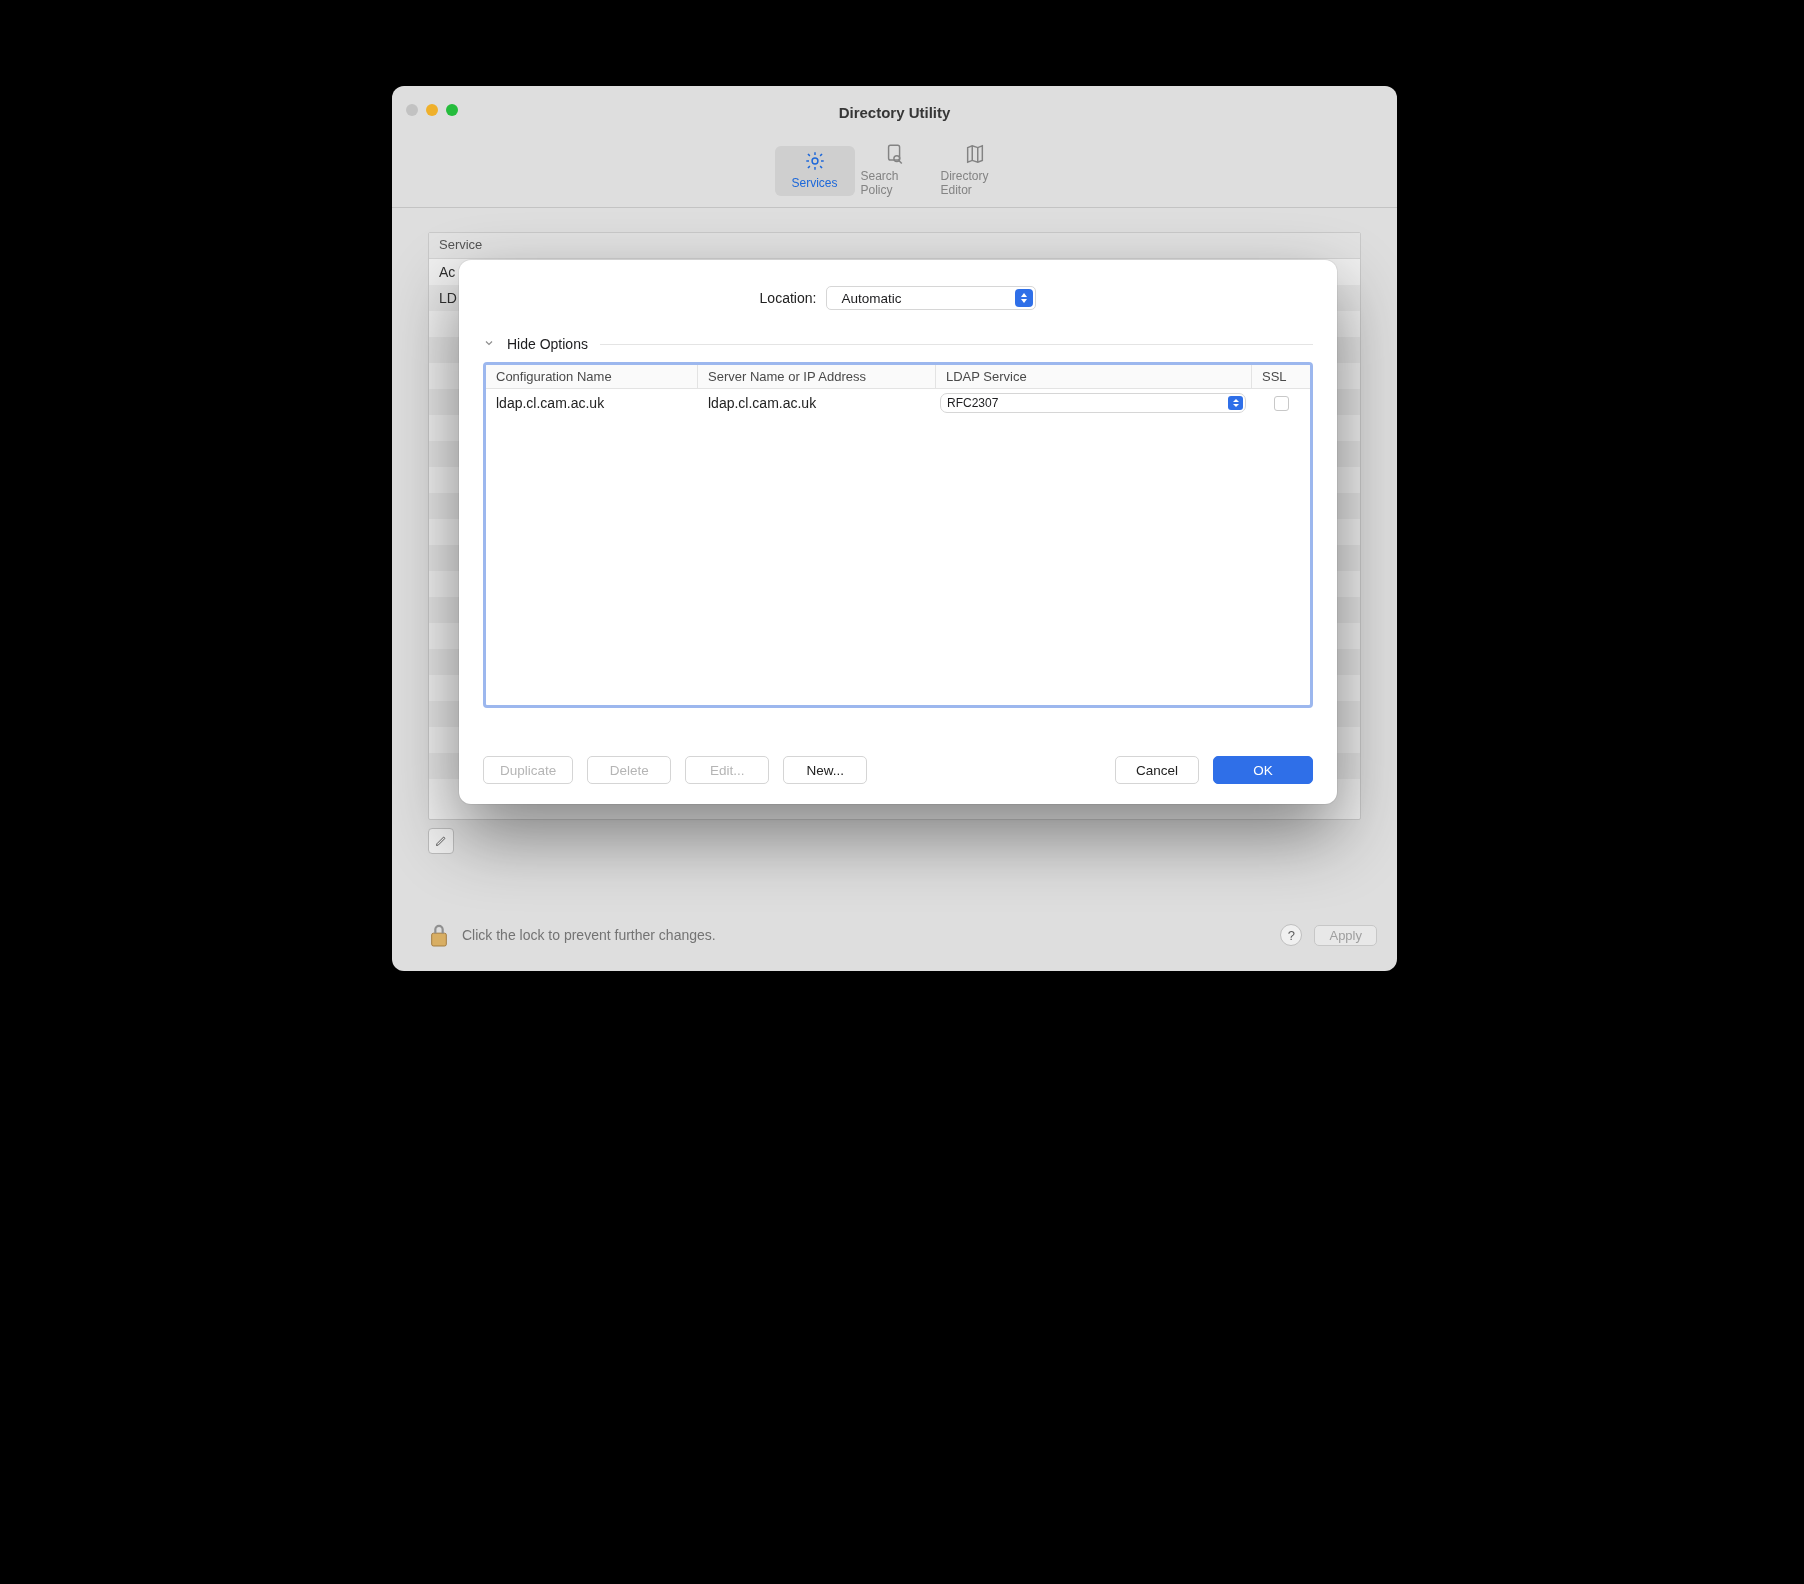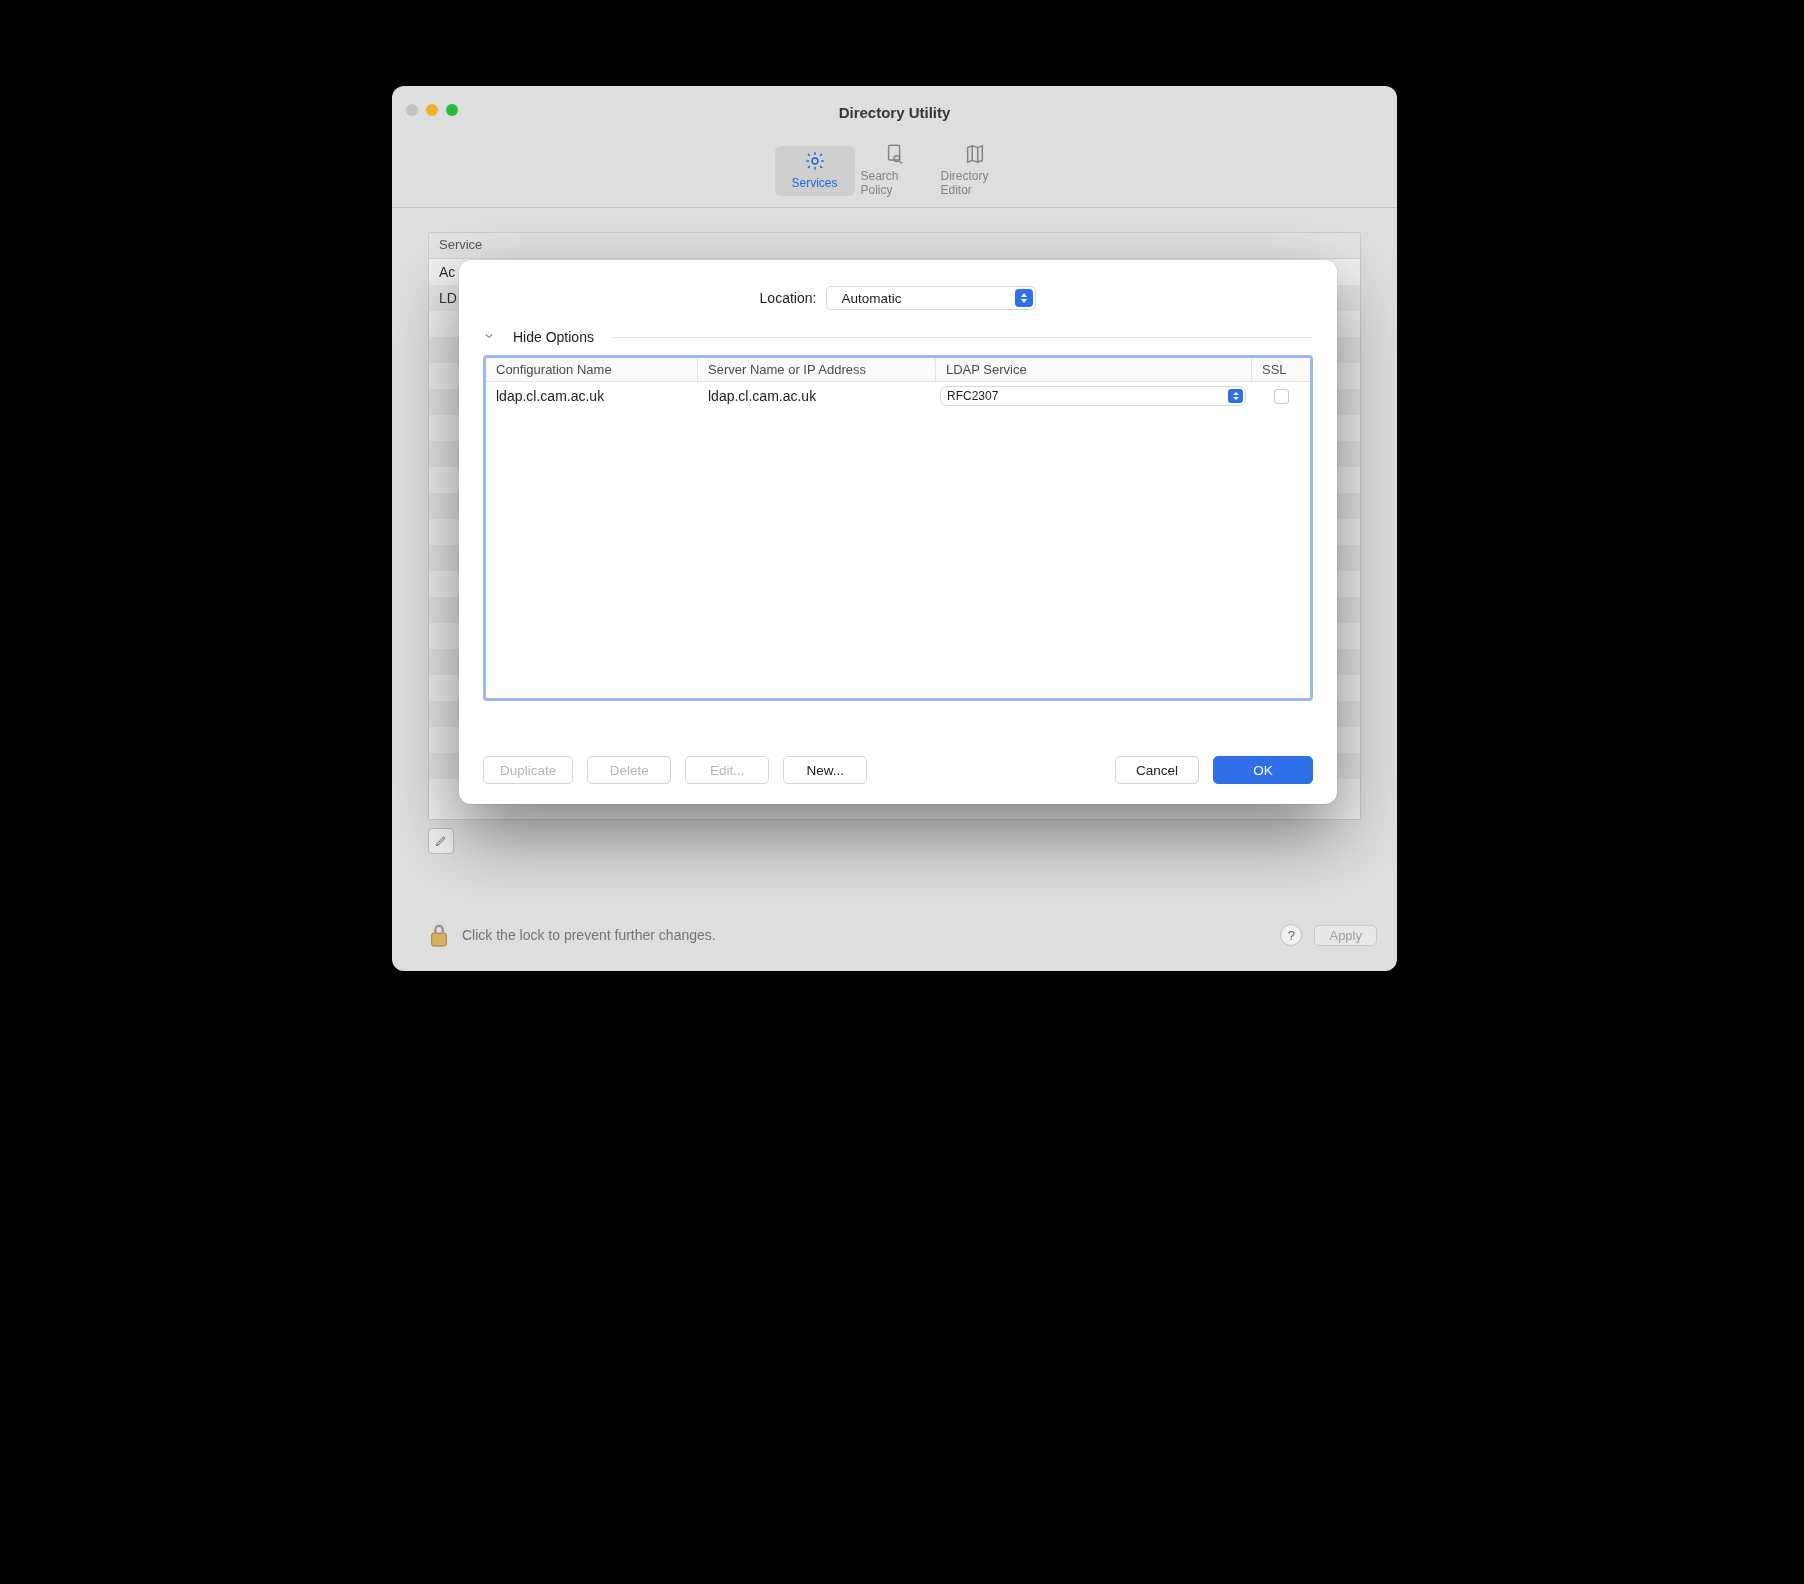--- a/index.html
+++ b/index.html
@@ -142,21 +142,21 @@
     left: 147px; top: 220px;
     width: 878px; height: 544px;
     background: #fff;
     border-radius: 12px;
     box-shadow: 0 30px 70px rgba(0,0,0,.45), 0 0 0 1px rgba(0,0,0,.05);
     padding: 24px 24px 20px;
     z-index: 10;
   }
   .loc-row {
     display:flex; align-items:center; justify-content:center;
-    gap: 10px; margin-bottom: 13px; margin-top:2px;
+    gap: 10px; margin-bottom: 20px; margin-top:2px;
   }
   .loc-label { font-size:14px; color:#222;}
   .select-wrap {
     position:relative;
     width: 210px; height:24px;
     border: 1px solid #d6d6d6;
     border-radius: 5px;
     background:#fff;
     display:flex; align-items:center;
     padding-left:14px;
@@ -167,21 +167,21 @@
     width:18px; background:#2f6fe8; border-radius:4px;
     display:flex; flex-direction:column; align-items:center; justify-content:center;
   }
   .select-caret::before, .select-caret::after{
     content:""; border-left:3.5px solid transparent; border-right:3.5px solid transparent;
   }
   .select-caret::before{ border-bottom:4px solid #fff; margin-bottom:1px;}
   .select-caret::after{ border-top:4px solid #fff; margin-top:1px;}
 
   .opts-row {
-    display:flex; align-items:center; gap:18px;
+    display:flex; align-items:center; gap:12px;
     margin-bottom: 10px;
     padding-top: 6px;
     font-size:14px;
   }
   .opts-row .hr { flex:1; height:1px; background:#e4e4e4;}
   .disclosure { color:#8e8e8e; }
   .cfg-table {
     border: 3px solid #9cb7ee;
     border-radius: 4px;
     height: 346px;

